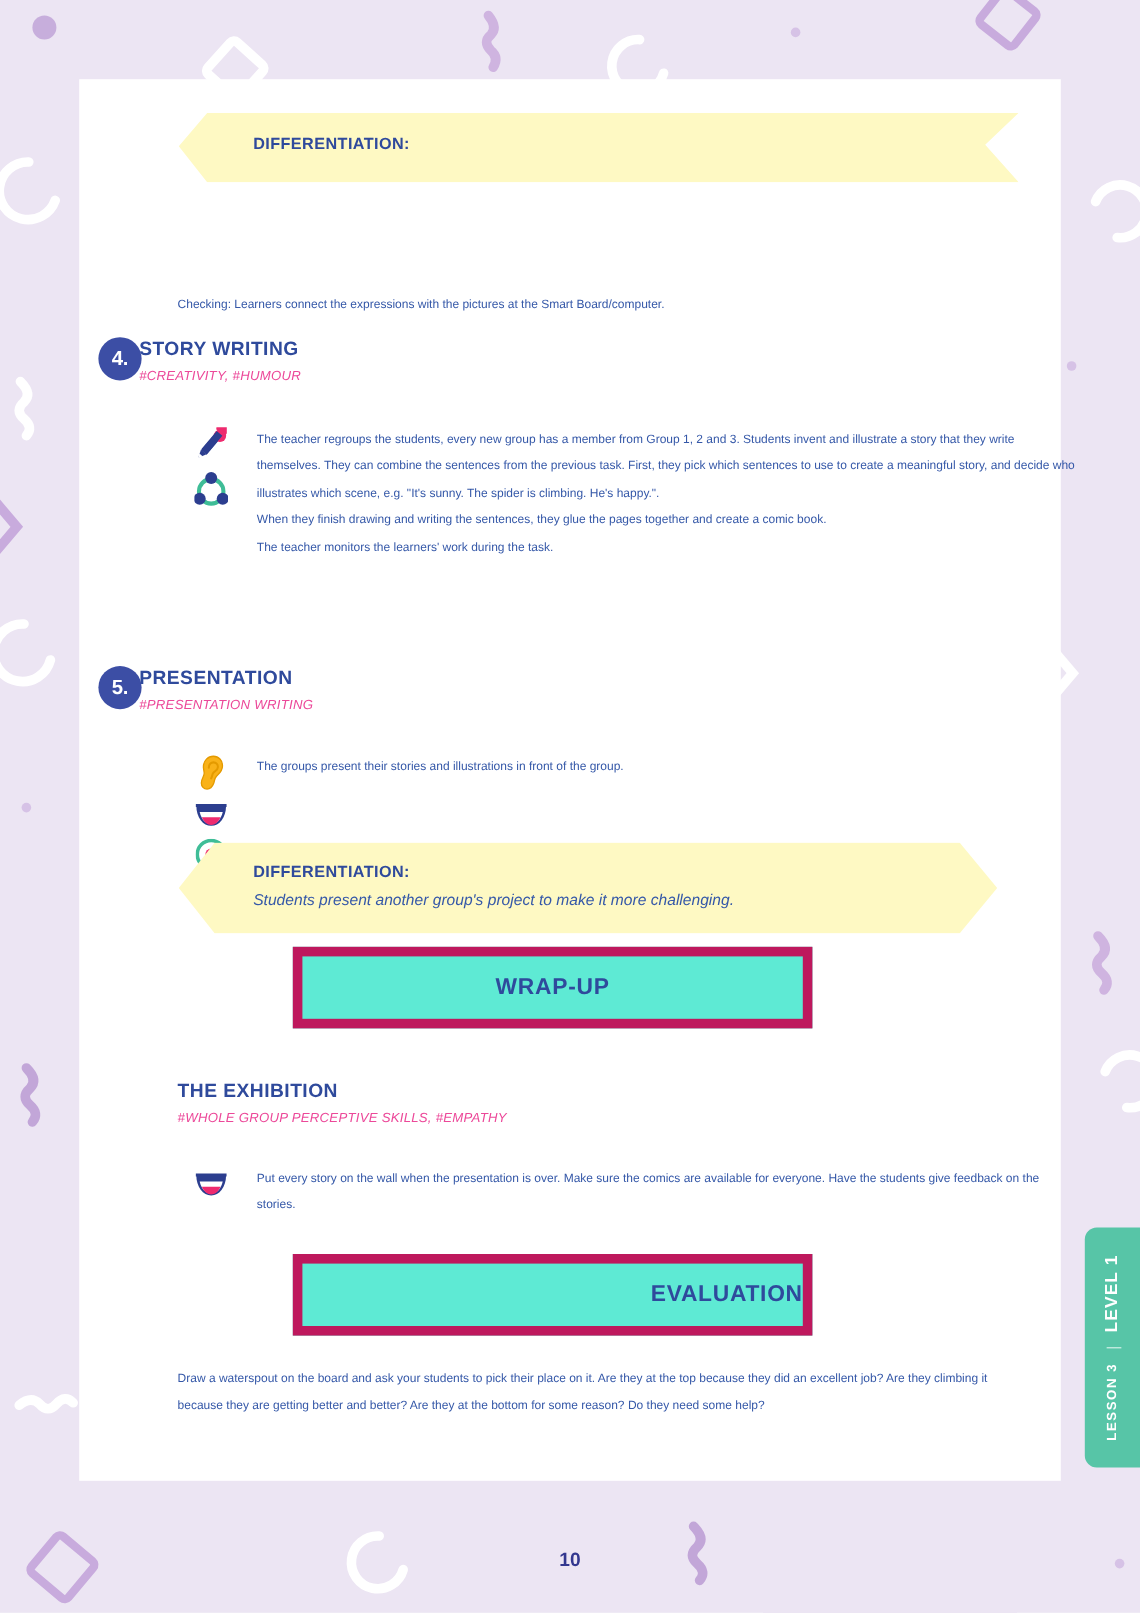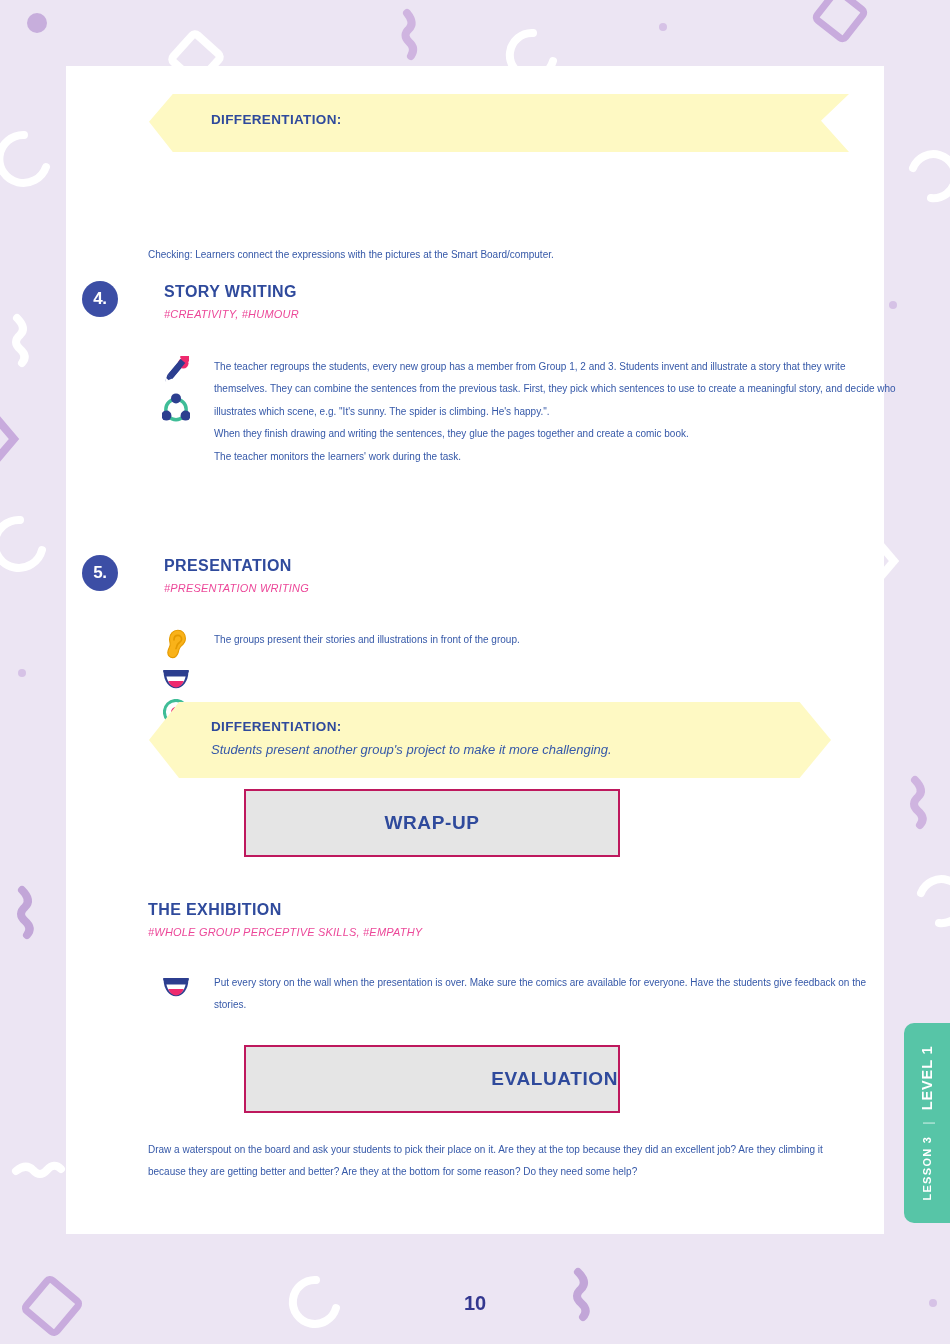--- a/index.html
+++ b/index.html
@@ -96,21 +96,21 @@
     border-radius: 50%;
     background: #3c4ea5;
     color: #ffffff;
     font-weight: bold;
     font-size: 17px;
     display: flex;
     align-items: center;
     justify-content: center;
     letter-spacing: -0.3px;
   }
-  .section-titles { margin-left: 82px; }
+  .section-titles { margin-left: 34px; }
   .section-title {
     color: #2f4a9c;
     font-weight: bold;
     font-size: 16px;
     letter-spacing: 0.4px;
     line-height: 21px;
   }
   .section-tags {
     color: #ec4899;
     font-style: italic;
@@ -132,24 +132,24 @@
     display: flex;
     flex-direction: column;
     align-items: center;
     gap: 7px;
   }
   .icon-col svg { display: block; }
 
   
   .band-box {
     margin: 0 auto;
-    width: 376px;
+    width: 433px;
     height: 68px;
-    border: 2px solid #be185d;
-    background: #e5e5e5;
+    border: 8px solid #be185d;
+    background: #5eead4;
     display: flex;
     align-items: center;
     justify-content: center;
   }
   .band-label {
     color: #2f4a9c;
     font-weight: bold;
     font-size: 19px;
     letter-spacing: 0.6px;
   }
@@ -197,21 +197,21 @@
 
   
   .page-number {
     position: absolute;
     left: 0;
     top: 1292px;
     width: 950px;
     text-align: center;
     color: #33378f;
     font-weight: bold;
-    font-size: 20px;
+    font-size: 16px;
     z-index: 2;
   }
 </style>
 </head>
 <body>
 
 <svg id="decor" viewBox="0 0 950 1344">
 
   <circle cx="37" cy="23" r="10" fill="#c7aedc"></circle>
 

